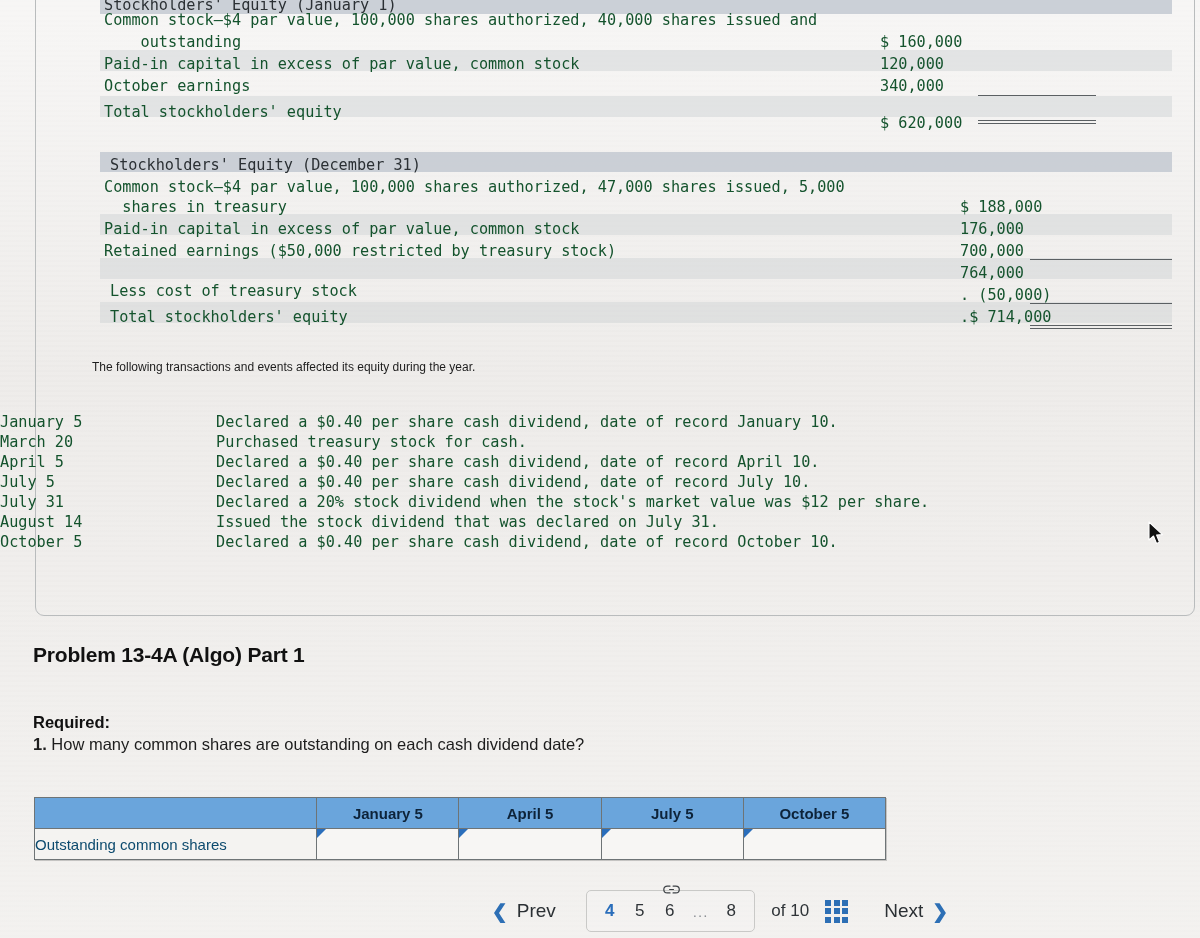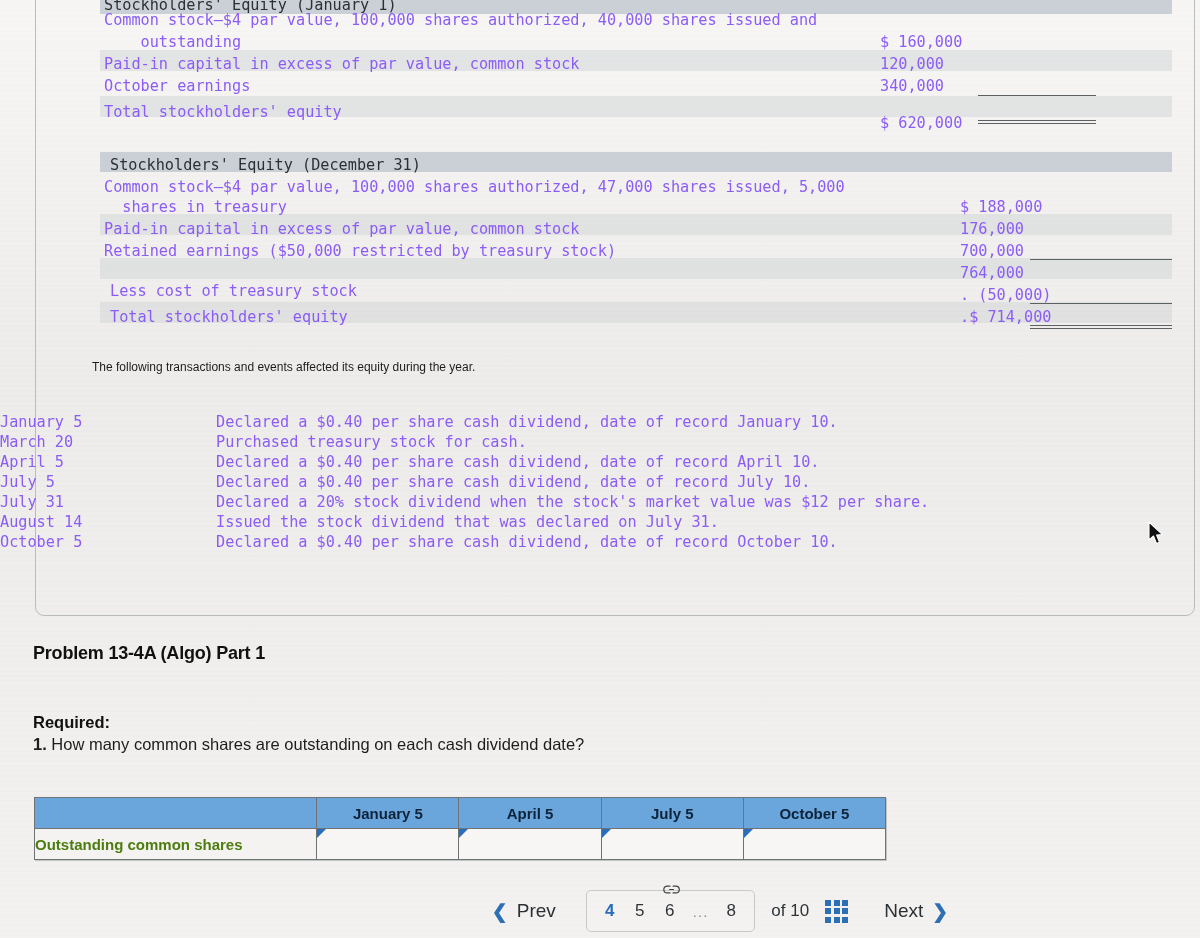--- a/index.html
+++ b/index.html
@@ -37,21 +37,21 @@
     position:absolute;
     left:0; top:0;
     width:1200px;
     z-index:2;
   }
 
   .mono{
     font-family:"DejaVu Sans Mono","Liberation Mono", monospace;
     font-size:15.2px;
     line-height:22px;
-    color:#8b5cf6;
+    color:#14532d;
     letter-spacing:0px;
   }
 
   
   .stmt{ position:absolute; }
   .band{
     position:absolute;
     background:#c3c9d1;
     opacity:.85;
   }
@@ -68,21 +68,21 @@
   .prose{
     position:absolute;
     font-family:"Liberation Sans", sans-serif;
     font-size:12px;
     color:#1d1d1d;
   }
 
   
   .prob-title{
     position:absolute; left:33px; top:643px;
-    font-size:18px; font-weight:bold; color:#111;
+    font-size:21px; font-weight:bold; color:#111;
     letter-spacing:-0.2px;
   }
   .req-label{
     position:absolute; left:33px; top:713px;
     font-size:16.5px; font-weight:bold; color:#111;
   }
   .req-text{
     position:absolute; left:33px; top:735px;
     font-size:16.5px; color:#1d1d1d;
   }
@@ -109,23 +109,22 @@
     height:31px;
     text-align:center;
     vertical-align:middle;
   }
   .ans-head.blank{ background:#6aa5dc; }
   .ans-rowlabel{
     background:#f4f3f1;
     font-size:15px;
     height:31px;
     padding-left:6px;
-    color:#4d7c0f;
+    color:#0c4a6e;
     white-space:nowrap;
-    font-weight:bold;
   }
   .ans-cell{
     background:#f7f6f4;
     height:31px;
     position:relative;
   }
   .ans-cell::before{
     content:"";
     position:absolute; left:0; top:0;
     width:0; height:0;

